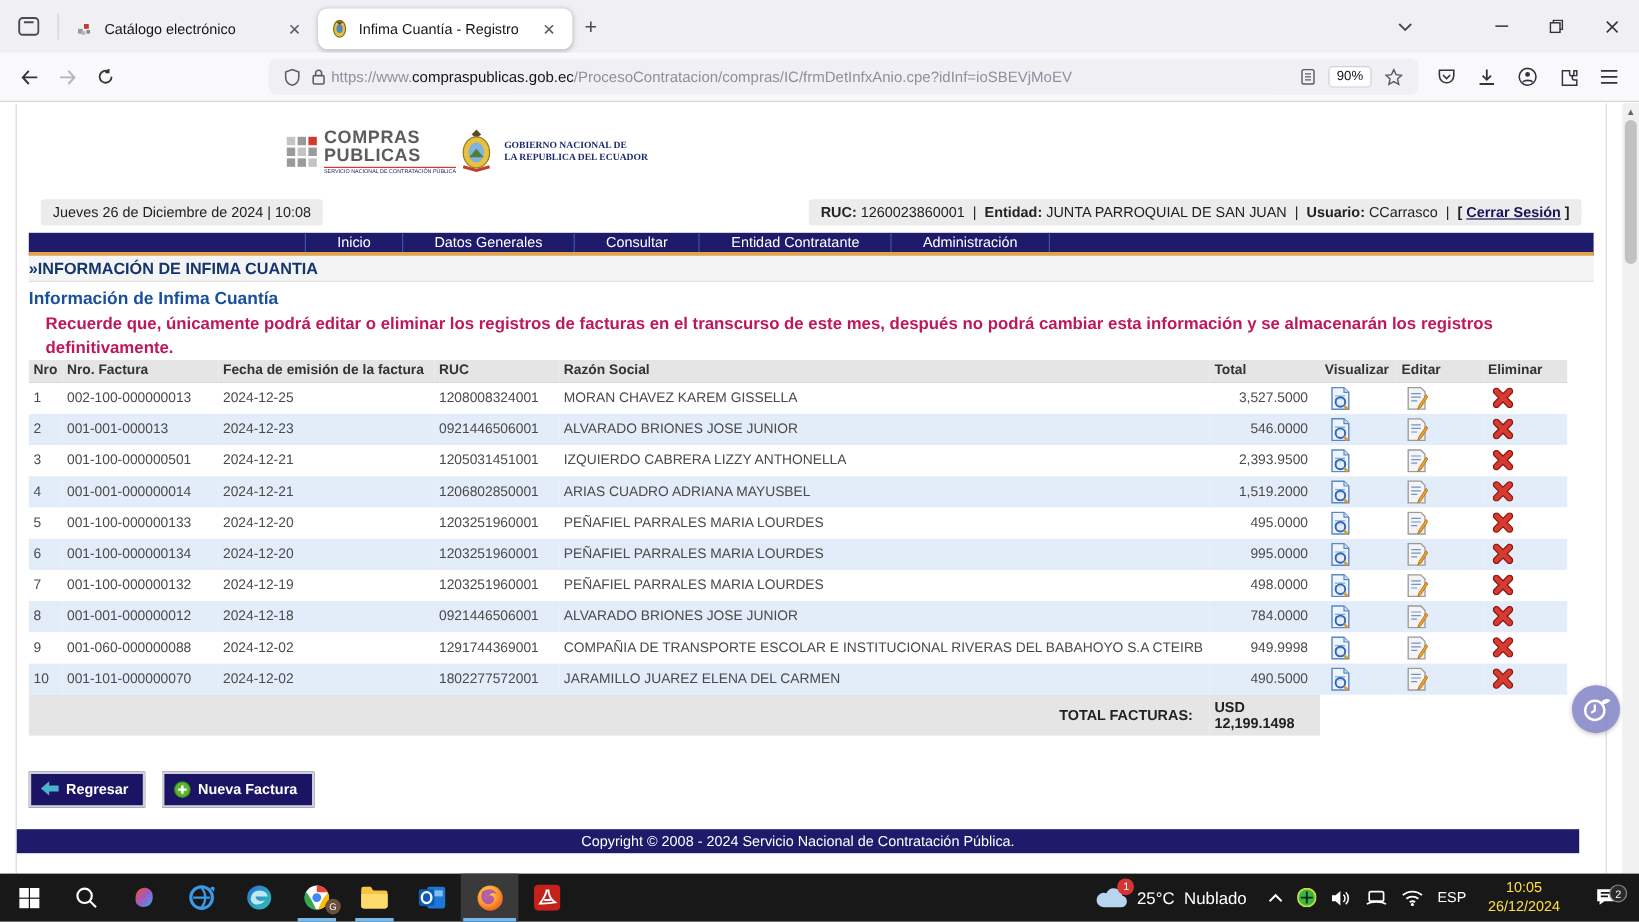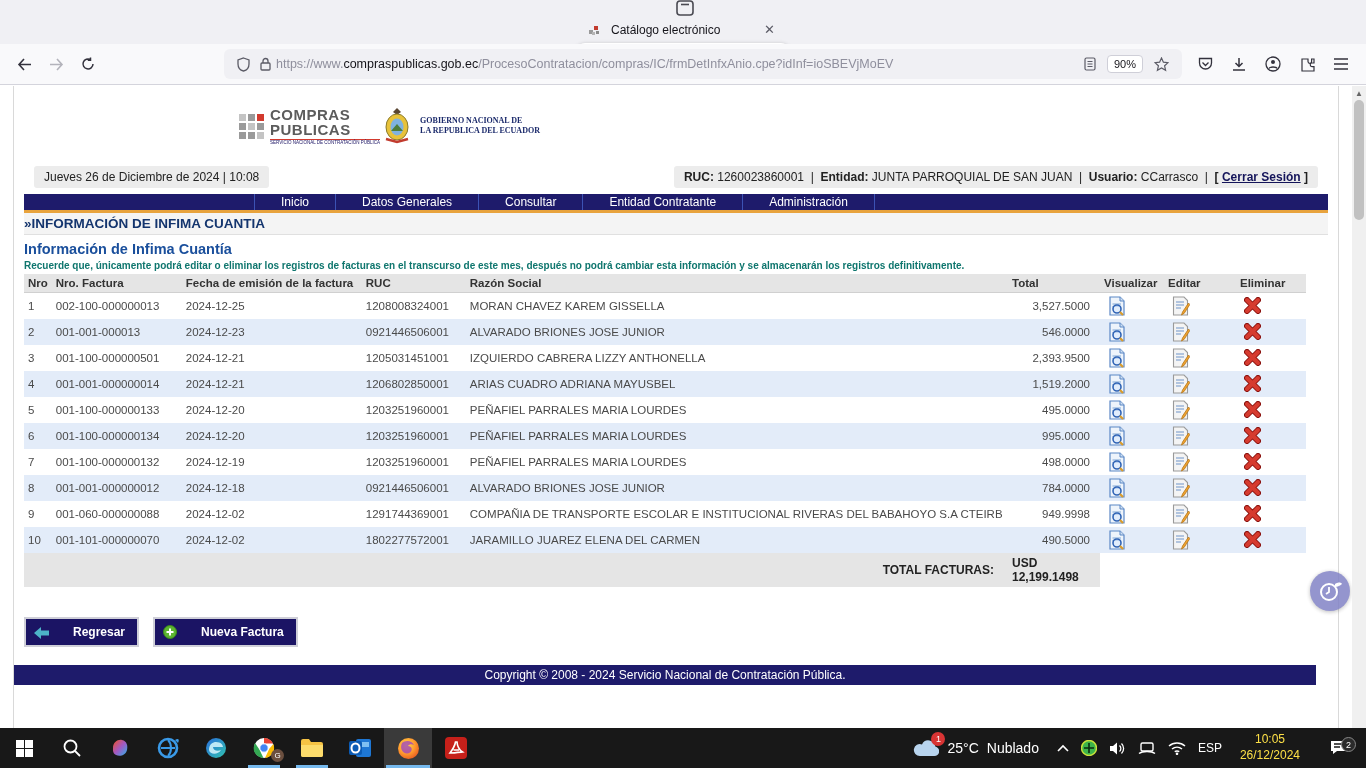--- a/index.html
+++ b/index.html
@@ -1,19 +1,19 @@
 <!DOCTYPE html>
 <html><head>
 <meta charset="utf-8">
 <style>
   * { margin:0; padding:0; box-sizing:border-box; }
   html,body { width:1366px; height:768px; overflow:hidden; font-family:"Liberation Sans", sans-serif; background:#fff; }
 
   
-  .tabstrip { position:absolute; top:0; left:0; width:1366px; height:44px; background:#f0f0f4; display:flex; align-items:center;flex-direction:column; }
+  .tabstrip { position:absolute; top:0; left:0; width:1366px; height:44px; background:#f0f0f4; display:flex; align-items:center; }
   .fxview { width:32px; height:30px; margin:0 4px 0 8px; border-radius:6px; display:flex; align-items:center; justify-content:center; color:#4a4a52; }
   .fxview svg { display:block; }
   .tsep { width:1px; height:22px; background:#cfcfd8; margin:0 4px; }
   .tab { height:34px; margin-top:4px; display:flex; align-items:center; padding:0 10px; border-radius:8px; width:212px; color:#15141a; font-size:12px; }
   .tab.inactive { background:transparent; }
   .tab.active { background:#fff; box-shadow:0 1px 4px rgba(0,0,0,.25); }
   .tab .fav { width:16px; height:16px; margin-right:8px; flex:0 0 16px; }
   .tab .t-title { flex:1; white-space:nowrap; overflow:hidden; }
   .tab .t-close { color:#5b5b66; font-size:13px; padding:2px 4px; border-radius:4px; }
   .newtab { font-size:18px; color:#4a4a52; padding:2px 10px; border-radius:6px; }
@@ -54,21 +54,21 @@
   .session-box { background:#ececec; border-radius:3px; padding:4px 10px; font-size:12px; color:#222; }
   .session-box b { font-weight:bold; }
   .session-box .logout { color:#14145a; font-weight:bold; text-decoration:underline; }
 
   .menubar { height:19px; background:#1e1b6b; border-bottom:3px solid #e8a33d; display:flex; align-items:center; padding-left:230px; }
   .menubar .mi { color:#fff; font-size:12px; padding:0 26px; height:100%; display:flex; align-items:center; border-right:1px solid #3c52b4; }
   .menubar .mi:first-child { border-left:1px solid #3c52b4; }
 
   .breadcrumb { background:#f4f4f4; border-bottom:1px solid #e0e0e0; padding:3px 0 3px 0; font-size:13.5px; font-weight:bold; color:#14356e; }
   .sec-title { color:#1a4f9c; font-size:14.5px; font-weight:bold; margin:6px 0 2px 0; }
-  .warning { color:#0f766e; font-size:10px; font-weight:bold; line-height:1.45; width:1240px; }
+  .warning { color:#be185d; font-size:14px; font-weight:bold; line-height:1.45; width:1240px;margin-left:14px; }
   .ym { display:flex; margin:6px 0 2px 0; }
   .ym .y { color:#1a4f9c; font-size:13.5px; font-weight:bold; width:155px; }
   .ym .m { color:#1a4f9c; font-size:13.5px; font-weight:bold; }
 
   table.inv { border-collapse:collapse; width:1282px; font-size:11.5px; color:#4a4a4a; }
   table.inv th { background:#e5e5e5; text-align:left; font-weight:bold; color:#333; padding:3px 4px; font-size:11.5px; border-bottom:1px solid #d0d0d0; }
   table.inv td { padding:3px 4px; height:25px; }
   table.inv tr.odd td { background:#fff; }
   table.inv tr.even td { background:#e3ecf9; }
   table.inv th.c1 { width:24px; } table.inv th.c2 { width:130px;margin-left:48px; } table.inv th.c3 { width:180px; }
@@ -76,21 +76,21 @@
   table.inv th.c7 { width:64px; } table.inv th.c8 { width:72px; } table.inv th.c9 { width:70px; }
   table.inv td.total-cell { text-align:right; padding-right:10px; }
   table.inv td.ic { text-align:left; }
   table.inv td.ic svg { display:block; margin-left:4px; }
   tr.grand td { background:#e5e5e5; font-weight:bold; color:#222; height:20px; }
   tr.grand td.lbl { text-align:right; padding-right:14px; font-size:12px;margin-left:23px; }
   tr.grand td.val { font-size:12px; }
   tr.grand td.empty { background:#fff; }
 
   .btn-row { display:flex; margin:30px 0 0 0; gap:14px; }
-  .btn { background:#1b1464; color:#fff; font-size:12px; font-weight:bold; padding:6px 12px 6px 8px; border:2px solid #cfcfd8; display:flex; align-items:flex-end; gap:24px; }
+  .btn { background:#1b1464; color:#fff; font-size:12px; font-weight:bold; padding:6px 12px 6px 8px; border:2px solid #cfcfd8; display:flex; align-items:flex-start; gap:6px; }
   .page-footer { margin-top:18px; background:#1e1b6b; color:#fff; text-align:center; font-size:12px; padding:3px 0; width:1302px; margin-left:-10px; }
 
   
   .float-widget { position:absolute; top:485px; left:1310px; width:40px; height:40px; border-radius:50%; background:#8283c6; opacity:.85; display:flex; align-items:center; justify-content:center; z-index:30; box-shadow:0 1px 4px rgba(0,0,0,.3); }
 
   
   .scrollbar { position:absolute; top:86px; right:0; width:14px; height:642px; background:#f0f0f0; z-index:20; }
   .scrollbar .arrow { height:14px; display:flex; align-items:center; justify-content:center; font-size:8px; color:#666; }
   .scrollbar .thumb { position:absolute; top:14px; left:2px; width:10px; border-radius:5px; height:120px; background:#c1c1c1; }
 

